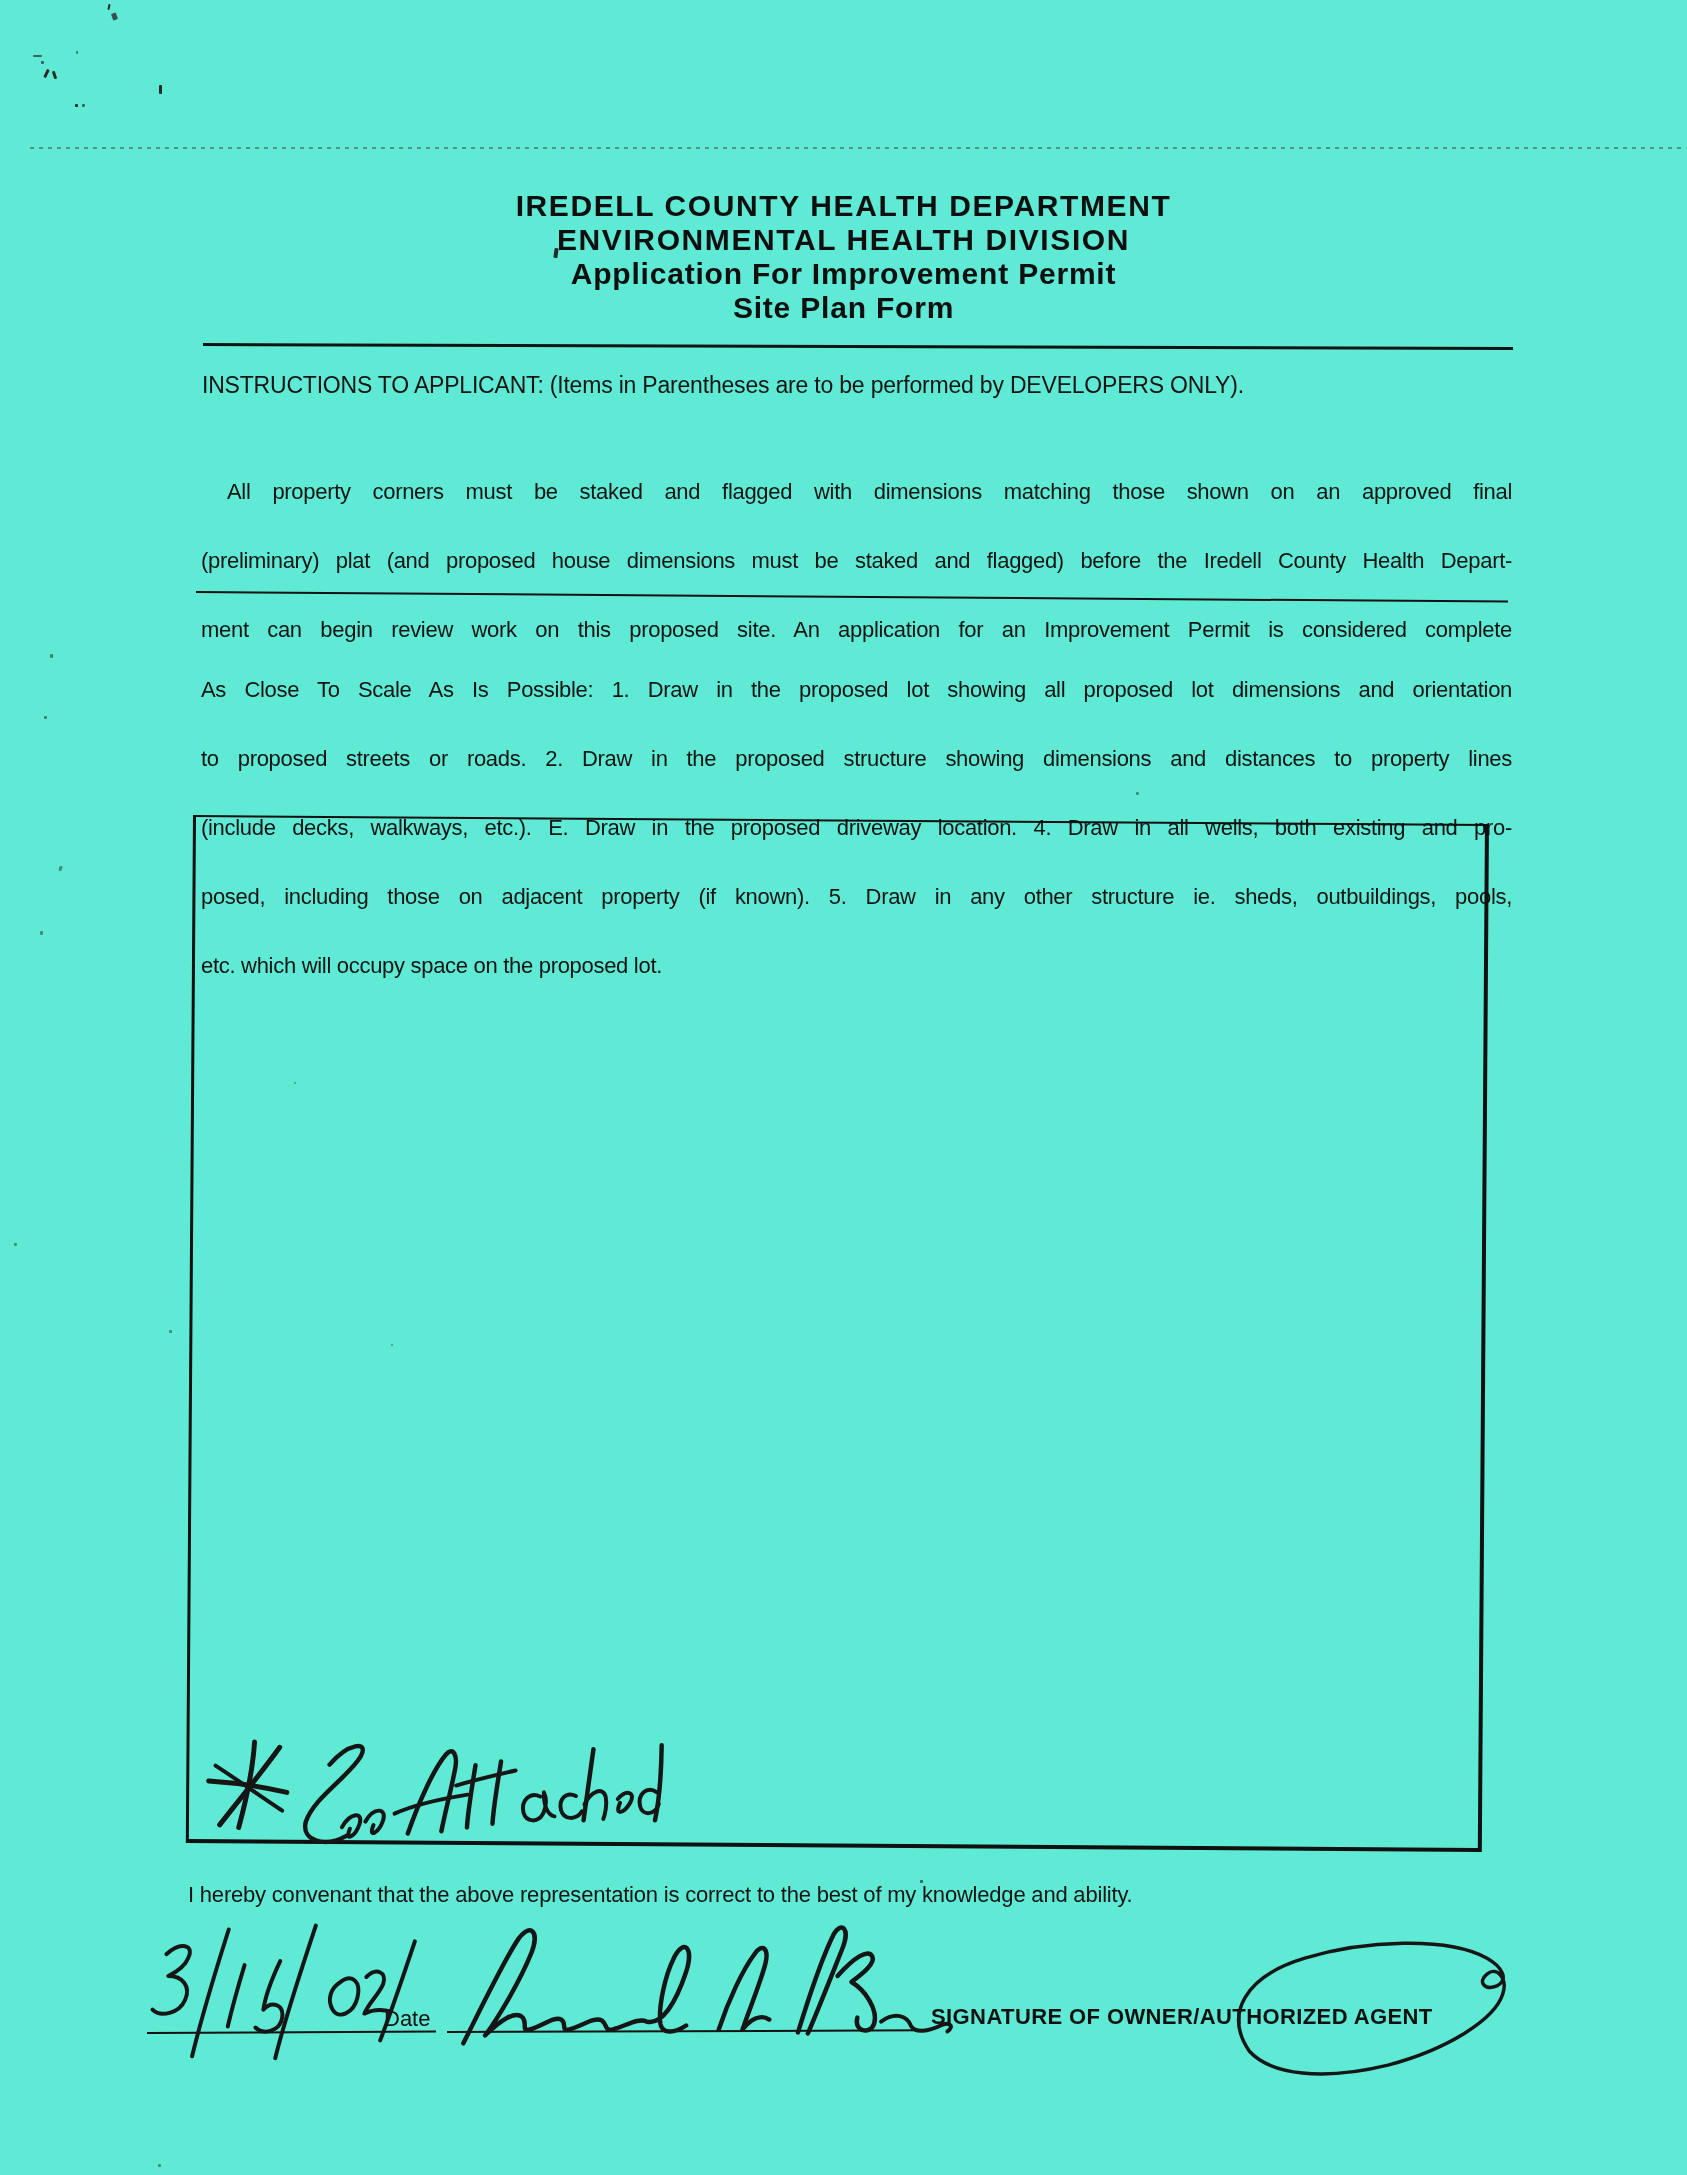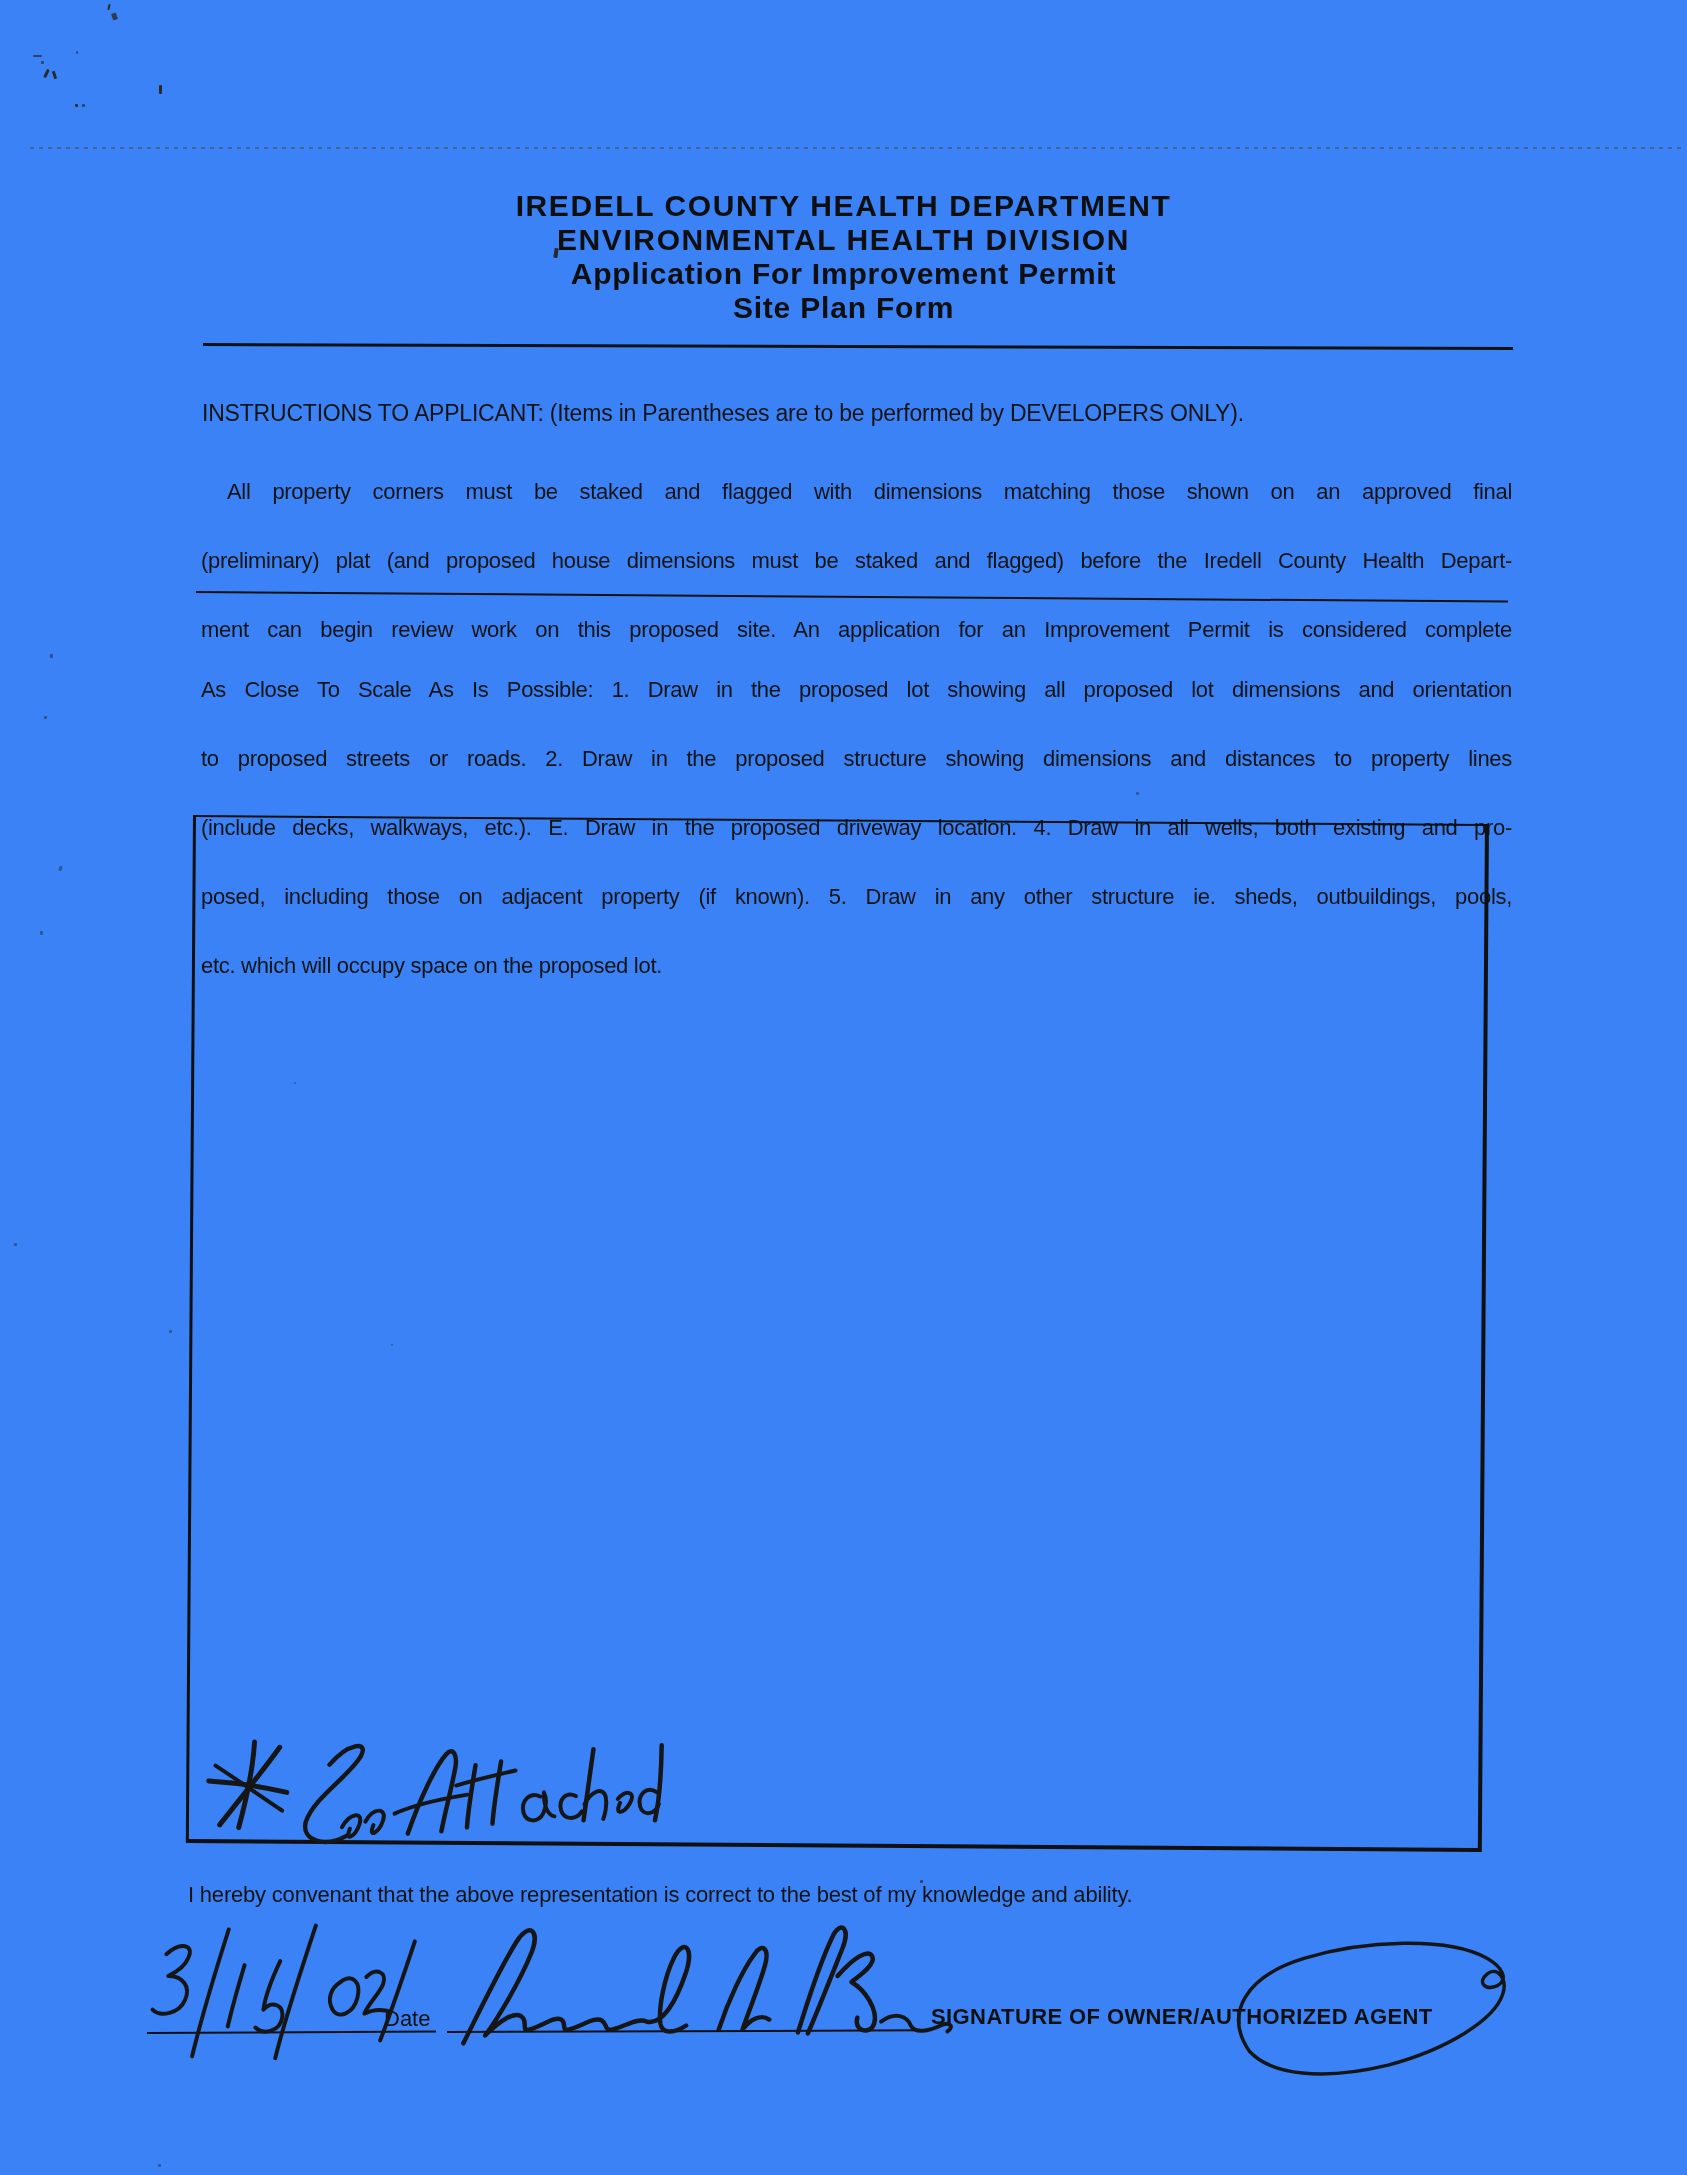--- a/index.html
+++ b/index.html
@@ -1,30 +1,30 @@
 <!DOCTYPE html>
 <html><head>
 <meta charset="utf-8">
 <style>
   html,body{margin:0;padding:0;background:#fff;}
-  .page{position:relative;width:1687px;height:2175px;background:#3b82f6;overflow:hidden;
+  .page{position:relative;width:1687px;height:2175px;background:#5eead4;overflow:hidden;
         font-family:"Liberation Sans",sans-serif;color:#141414;}
   
   .speck{position:absolute;background:#2a2a2a;border-radius:1px;}
   
   .dotted-rule{position:absolute;left:30px;top:147px;width:1651px;height:2px;opacity:.55;
     background:repeating-linear-gradient(90deg,#4a4a4a 0 4px,transparent 4px 9px);}
   .rule{position:absolute;background:#121212;transform-origin:left center;}
   .rule1{left:203px;top:343px;width:1310px;height:3px;transform:rotate(0.18deg);}
   .rule2{left:196px;top:591px;width:1312px;height:2px;transform:rotate(0.42deg);}
   
   .doc-header{position:absolute;left:0;top:189px;width:100%;text-align:center;
     font-weight:700;font-size:30px;line-height:34px;letter-spacing:1.6px;color:#0f0f0f;}
   
-  .inst-heading{position:absolute;left:202px;top:400px;margin:0;font-size:23px;
+  .inst-heading{position:absolute;left:202px;top:372px;margin:0;font-size:23px;
     letter-spacing:-0.2px;white-space:nowrap;}
   .para{position:absolute;left:201px;width:1311px;font-size:22px;letter-spacing:-0.3px;}
   .para-line{line-height:27px;white-space:nowrap;text-align:justify;text-align-last:justify;margin-top:42px;}
   .para-line.last{text-align-last:left;}
   #inst-para{top:436px;}
   #inst-para .para-line:first-child{text-indent:26px;}
   #scale-para{top:634px;}
   .b{font-weight:400;}
   
   .plan-box{position:absolute;left:193px;top:815px;width:1289px;height:1022px;

